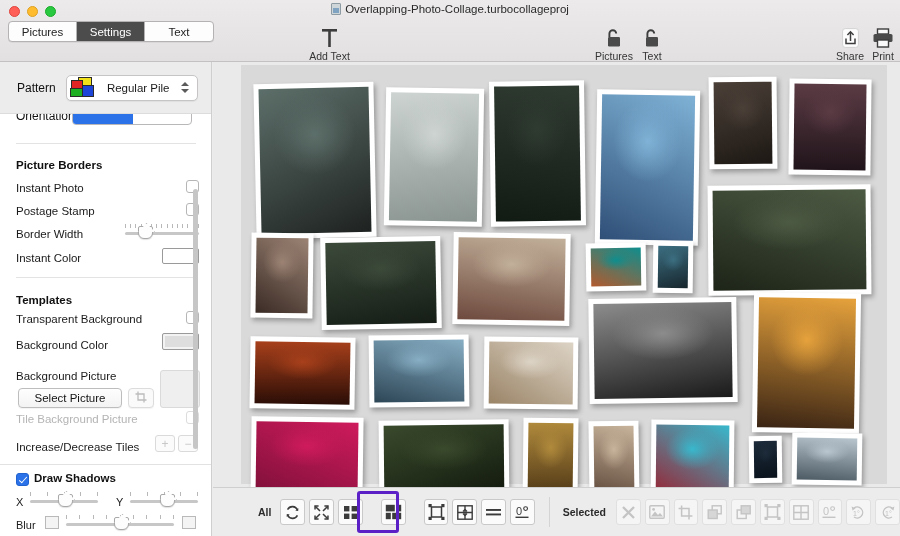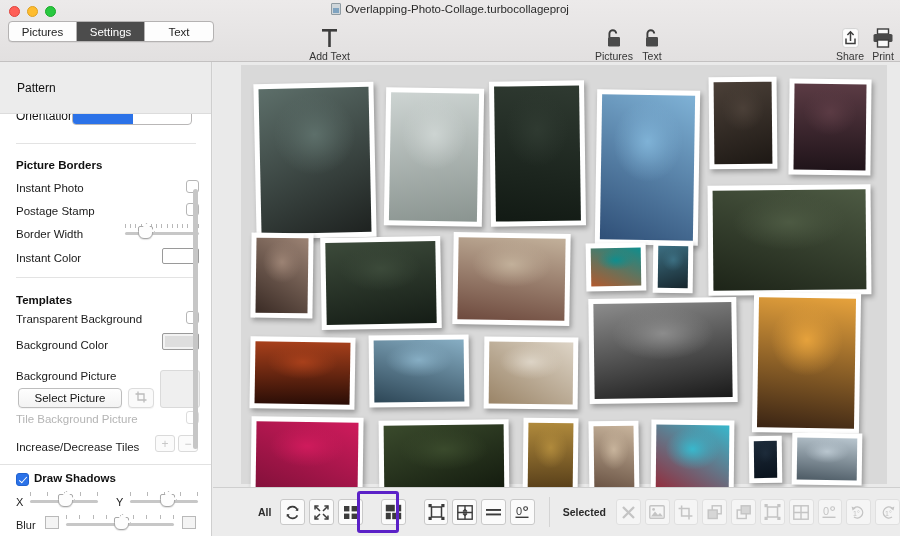--- a/index.html
+++ b/index.html
@@ -292,20 +292,33 @@
         </svg>
       </div>
       <div class="lbl">Print</div>
     </div>
   </div>
 
   <div class="sidebar">
 
     <div class="pattern-row">
       <div class="lab">Pattern</div>
+      <div class="popup">
+        <div class="pic">
+          <span style="left:8px; top:0px; width:14px; height:11px; background:#f2e21a;"></span>
+          <span style="left:1px; top:3px; width:12px; height:11px; background:#e02424;"></span>
+          <span style="left:12px; top:8px; width:12px; height:12px; background:#1d46d8;"></span>
+          <span style="left:0px; top:11px; width:13px; height:9px; background:#1eb022;"></span>
+        </div>
+        <div class="txt">Regular Pile</div>
+        <div class="stepper">
+            <b class="up"></b>
+            <b class="dn"></b>
+          </div>
+      </div>
     </div>
 
     <div class="scrollpane">
 
       <div class="clip-row">
         <div class="t">Orientation</div>
         <div class="ctl">
             <div class="fill"></div>
           </div>
       </div>

